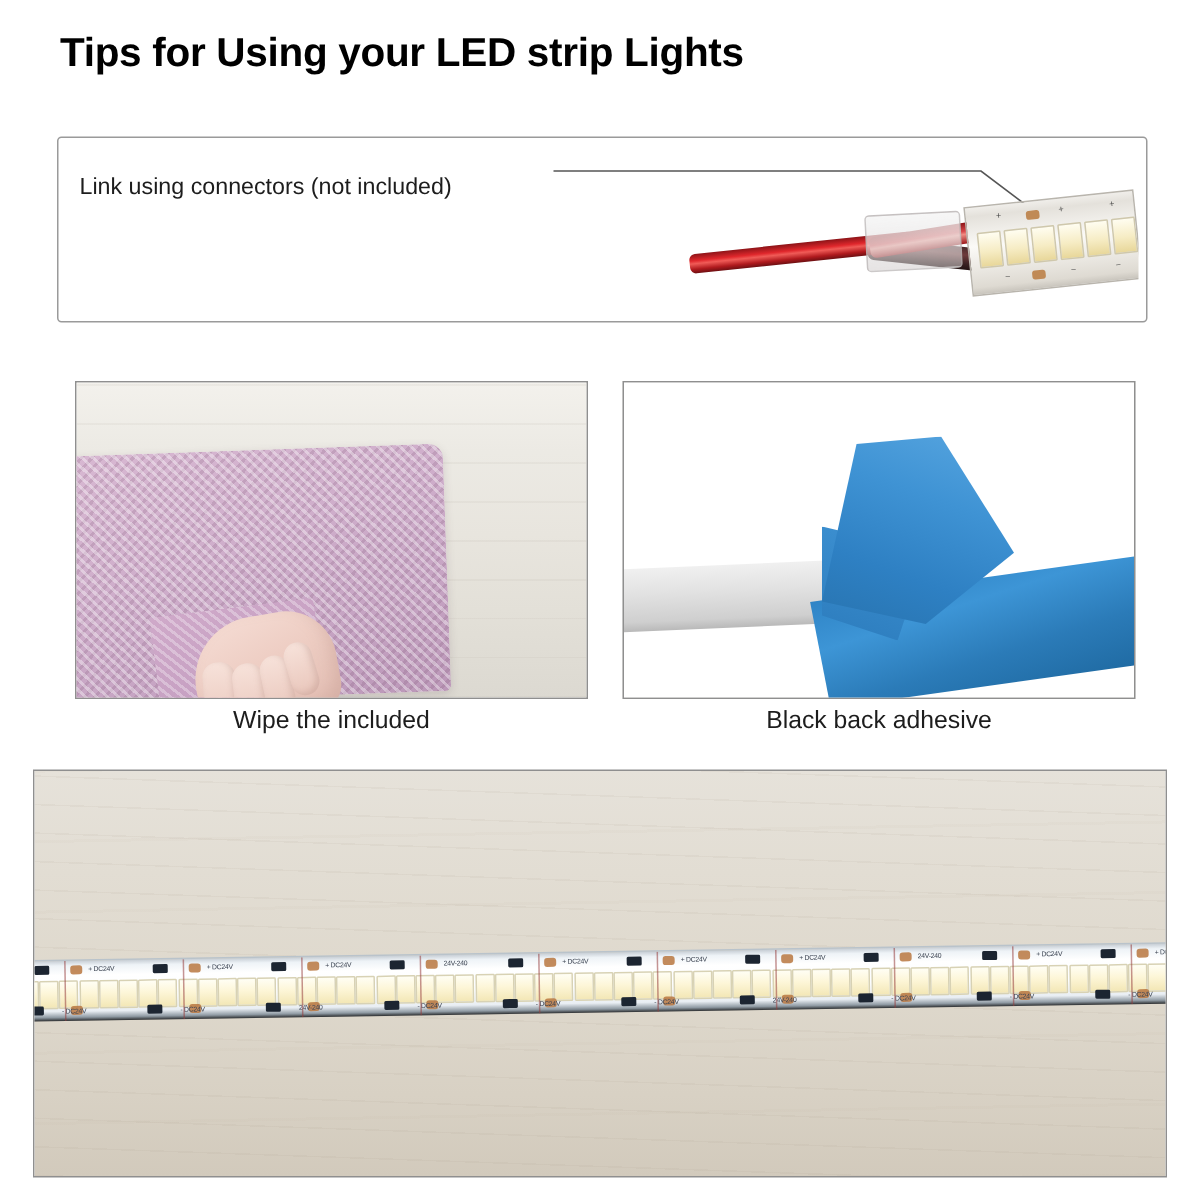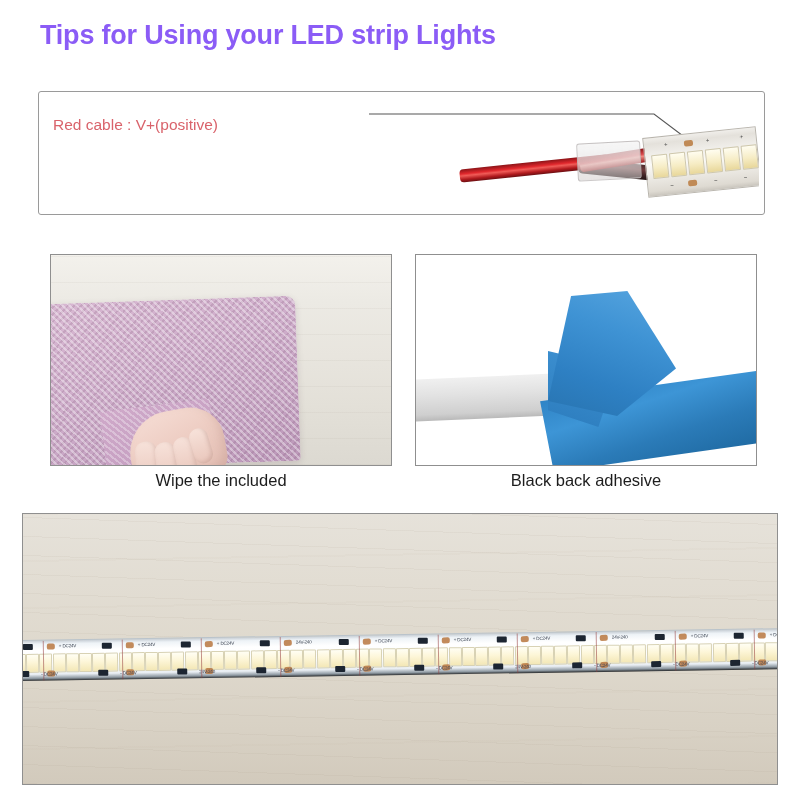--- a/index.html
+++ b/index.html
@@ -15,21 +15,21 @@
     position: relative;
   }
 
   
   #page-title {
     position: absolute;
     left: 40px;
     top: 20px;
     font-size: 27px;
     font-weight: 700;
-    color: #8b5cf6;
+    color: #000000;
     letter-spacing: -0.2px;
     white-space: nowrap;
   }
 
   
   #info-box {
     position: absolute;
     left: 38px;
     top: 91px;
     width: 727px;
@@ -309,21 +309,21 @@
   }
 </style>
 </head>
 <body>
 
 <div id="page-title">Tips for Using your LED strip Lights</div>
 
 <div id="info-box">
 
   <div id="info-text">
-    <div class="info-line red">Red cable : V+(positive)</div>
+    <div class="info-line">Link using connectors (not included)</div>
   </div>
 
   <svg id="leader-line" viewBox="0 0 395 60">
     <polyline points="0,12 285,12 330,46" fill="none" stroke="#555555" stroke-width="1.1"></polyline>
   </svg>
 
   <div id="connector-photo">
     <div class="cable cable-black"></div>
     <div class="cable cable-red"></div>
     <div class="cable cable-red2"></div>

